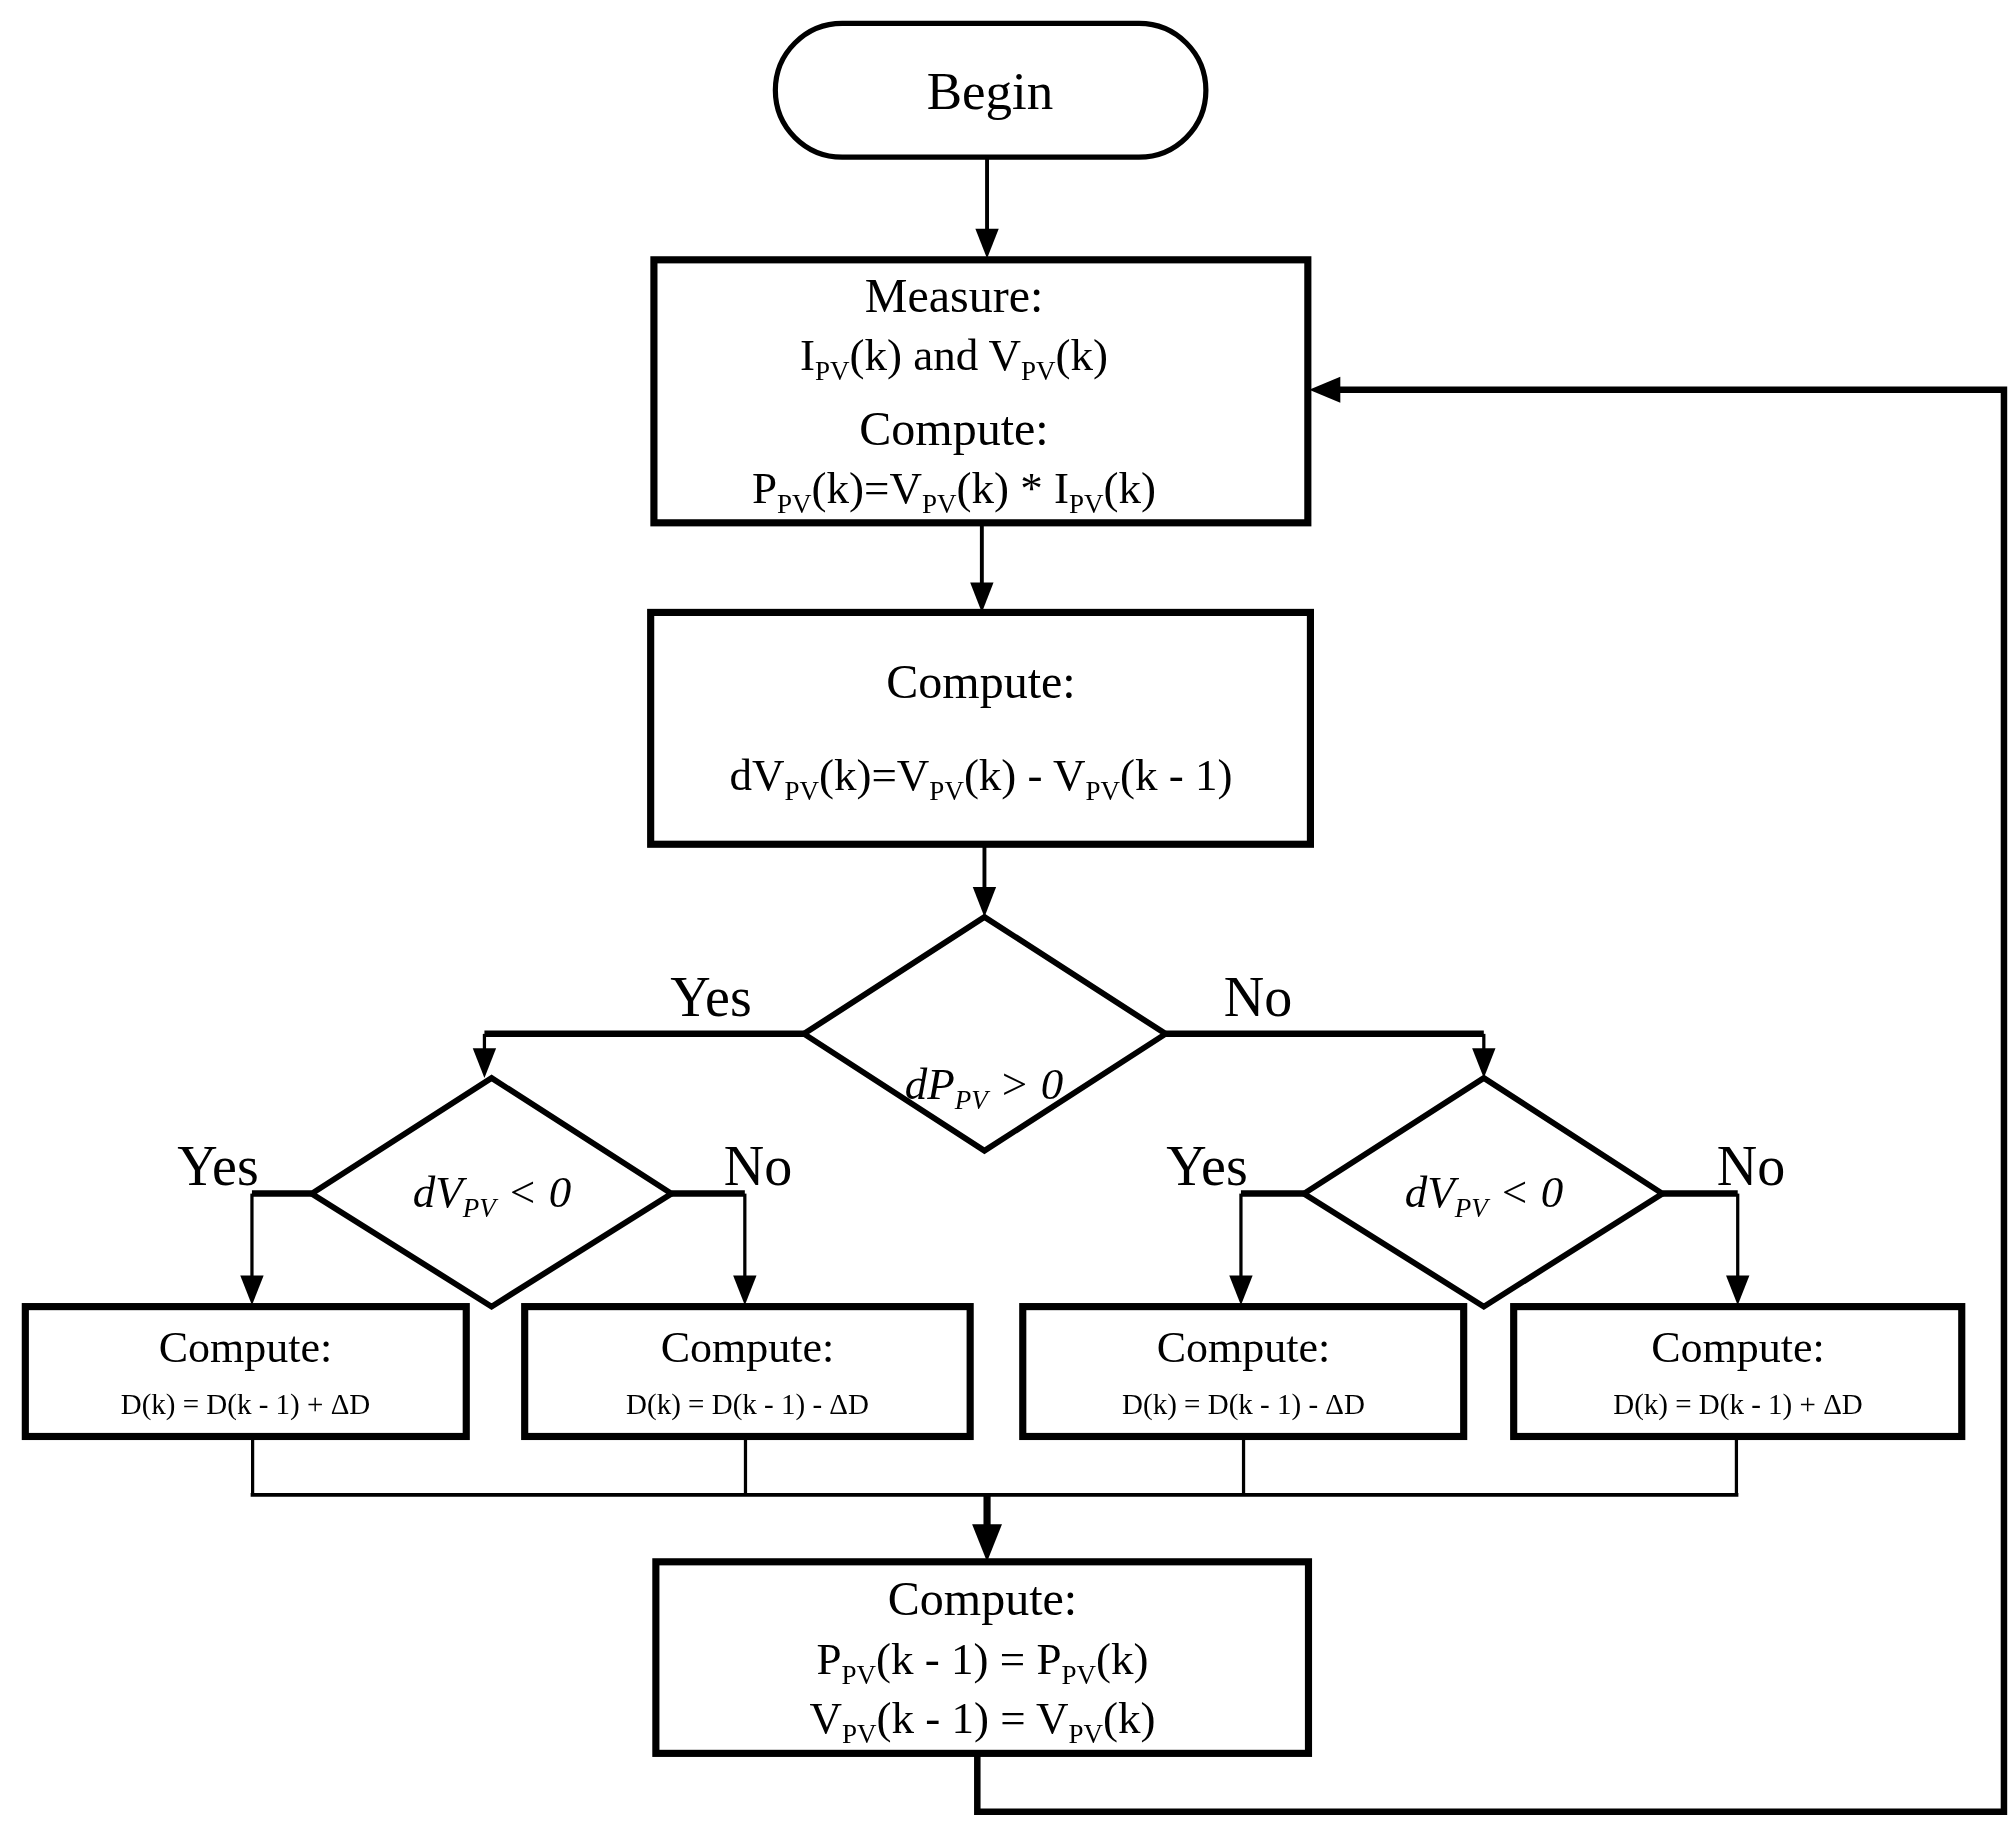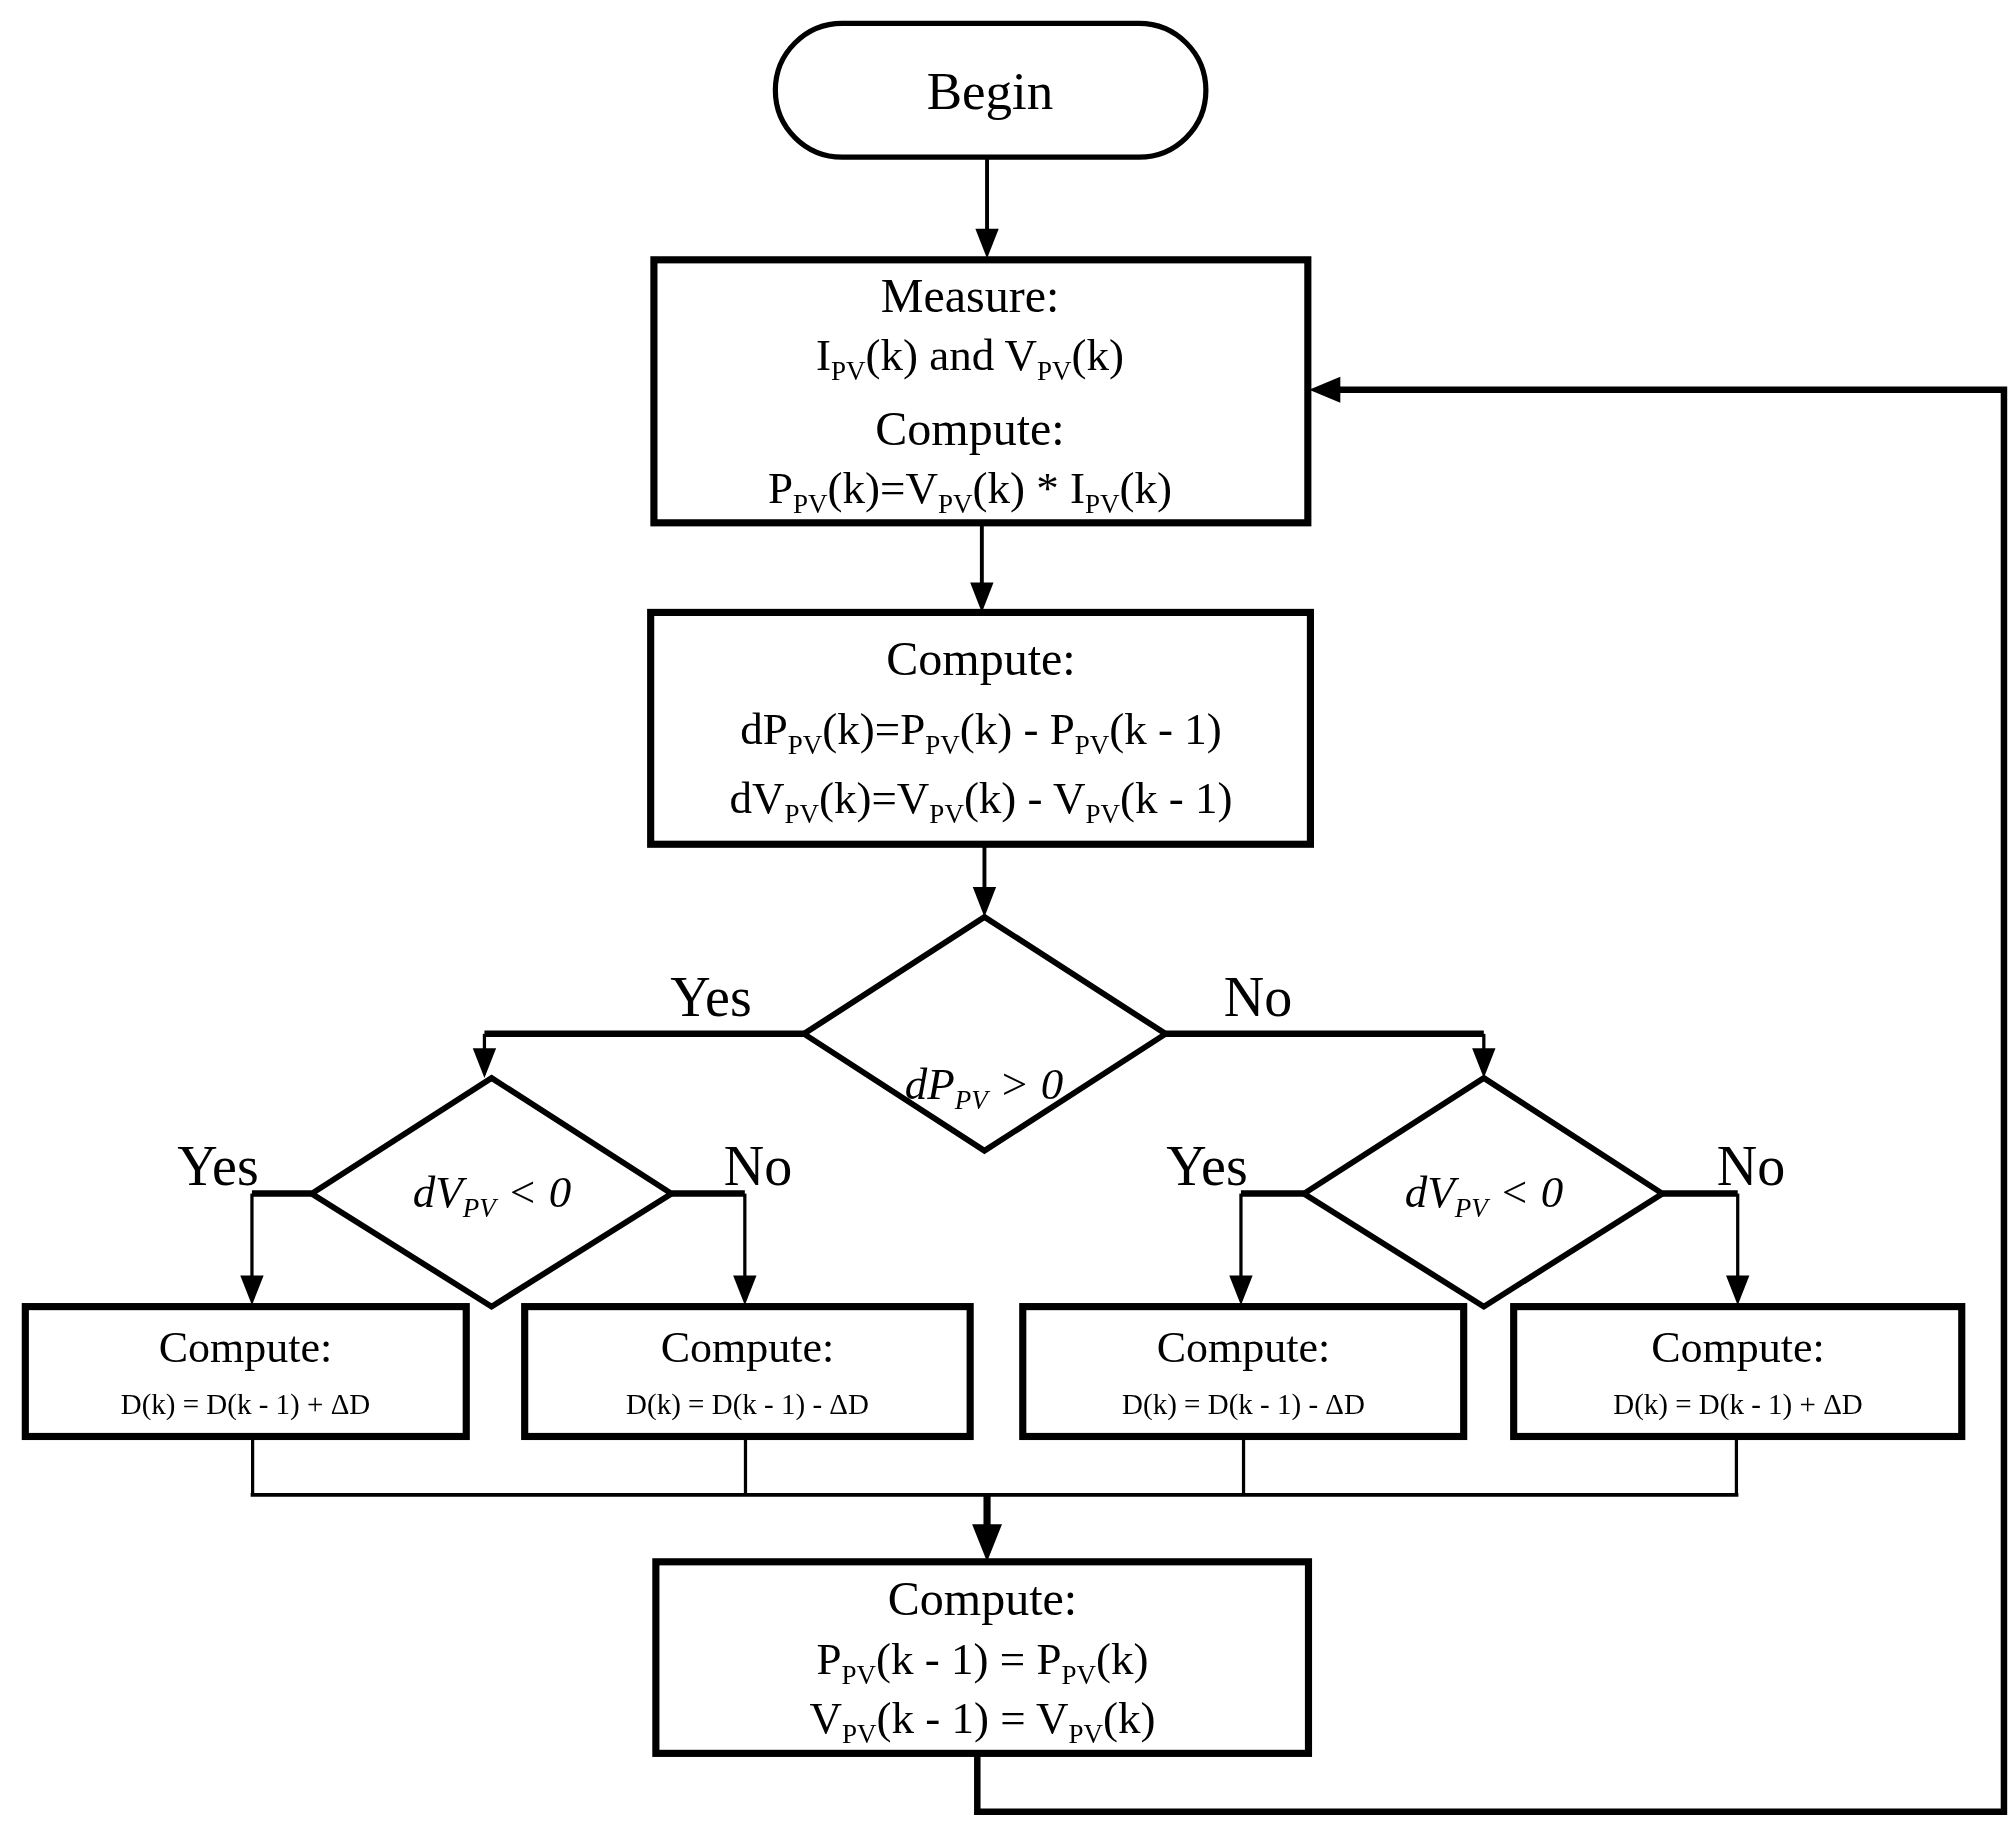--- a/index.html
+++ b/index.html
@@ -103,30 +103,29 @@
 
       <rect x="1010" y="2405" width="1005" height="295" fill="#fff" stroke-width="11"></rect>
 
       <polyline points="1505,2700 1505,2790 3086,2790 3086,600 2062,600" stroke-width="10"></polyline>
       <polygon points="2016,600 2064,580 2064,620" fill="#000" stroke="none"></polygon>
     </g>
   </svg>
 
   <div class="abs lbl begin-lbl" style="left:990px;top:91px;">Begin</div>
 
-  <div class="abs node" style="left:643px;top:260px;width:654px;height:263px;">
+  <div class="abs node" style="left:627px;top:260px;width:654px;height:263px;">
     <div class="hdr">Measure:</div>
     <div class="math">I<sub>PV</sub>(k) and V<sub>PV</sub>(k)</div>
     <div class="hdr gap">Compute:</div>
     <div class="math">P<sub>PV</sub>(k)=V<sub>PV</sub>(k) * I<sub>PV</sub>(k)</div>
   </div>
 
   <div class="abs node" style="left:651px;top:612px;width:660px;height:232px;">
     <div class="hdr">Compute:</div>
-    <div class="math">dP<sub>PV</sub>(k)=P<sub>PV</sub>(k) - P<sub>PV</sub>(k - 1)</div>
     <div class="math">dV<sub>PV</sub>(k)=V<sub>PV</sub>(k) - V<sub>PV</sub>(k - 1)</div>
   </div>
 
   <div class="abs dlbl" style="left:984px;top:1084px;">dP<sub>PV</sub> &gt; 0</div>
   <div class="abs lbl" style="left:711px;top:997px;">Yes</div>
   <div class="abs lbl" style="left:1258px;top:997px;">No</div>
 
   <div class="abs dlbl" style="left:492px;top:1192px;">dV<sub>PV</sub> &lt; 0</div>
   <div class="abs lbl" style="left:218px;top:1166px;">Yes</div>
   <div class="abs lbl" style="left:758px;top:1166px;">No</div>

